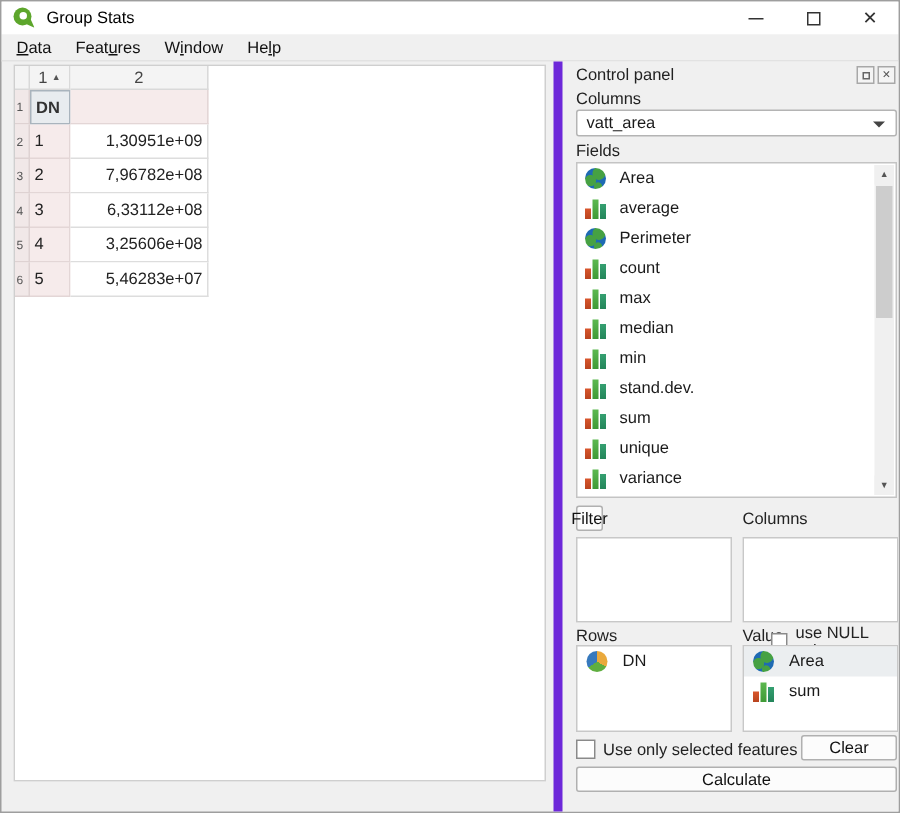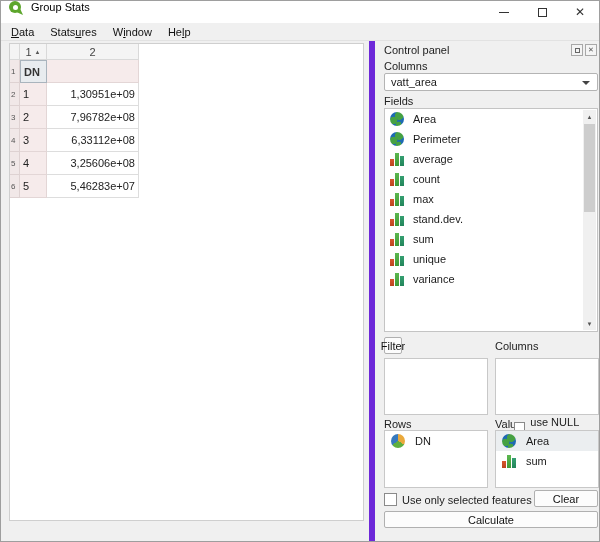--- a/index.html
+++ b/index.html
@@ -3,21 +3,21 @@
 <meta charset="utf-8">
 <style>
   * { margin:0; padding:0; box-sizing:border-box; }
   html,body { background:#e8e8e8; }
   body { font-family:"Liberation Sans", sans-serif; }
   .window {
     position:relative; width:600px; height:542px; background:#f0f0f0;
     border:1px solid #9e9e9e; overflow:hidden; font-size:11px; color:#1a1a1a;
   }
   
-  .titlebar { position:absolute; left:0; top:0; width:100%; height:22px; background:#ffffff; display:flex; }
+  .titlebar { position:absolute; left:0; top:0; width:100%; height:22px; background:#ffffff; display:flex; align-items:center; }
   .app-icon { width:15px; height:15px; margin-left:8px; position:relative; }
   .app-icon .q-ring { position:absolute; left:0; top:0; width:12px; height:12px; border-radius:50%; background:#5da62c; }
   .app-icon .q-hole { position:absolute; left:3.5px; top:3.5px; width:5px; height:5px; border-radius:50%; background:#ffffff; }
   .app-icon .q-tail { position:absolute; right:1px; bottom:1px; width:6px; height:6px; background:#5da62c; clip-path:polygon(100% 100%, 0 55%, 55% 0); }
   .title-text { margin-left:7px; font-size:11px; color:#000; }
   .win-controls { margin-left:auto; display:flex; height:100%; }
   .win-btn { width:38px; height:22px; display:flex; align-items:center; justify-content:center; color:#333; }
   .glyph-min { width:10px; height:1px; background:#333; }
   .glyph-max { width:9px; height:9px; border:1px solid #333; }
   .glyph-close { font-size:12px; line-height:1; color:#333; }
@@ -116,21 +116,21 @@
           <span class="glyph-max"></span>
         </div>
       <div class="win-btn">
           <span class="glyph-close">✕</span>
         </div>
     </div>
   </div>
 
   <div class="menubar">
     <span class="menu-item"><span></span><span class="accel">D</span><span>ata</span></span>
-    <span class="menu-item"><span>Stats</span><span class="accel">u</span><span>res</span></span>
+    <span class="menu-item"><span>Feat</span><span class="accel">u</span><span>res</span></span>
     <span class="menu-item"><span>W</span><span class="accel">i</span><span>ndow</span></span>
     <span class="menu-item"><span>He</span><span class="accel">l</span><span>p</span></span>
   </div>
 
   <div class="stats-table">
     <div class="t-row">
       <div class="t-corner"></div>
       <div class="t-colhead c1">
         <span>1</span>
         <span class="sort-ind">▲</span>
@@ -189,34 +189,42 @@
       <span class="combo-arrow"></span>
     </div>
 
     <span class="dock-label lbl-fields">Fields</span>
     <div class="fields-list">
       <div class="list-item">
           <span class="icon-globe"></span>
           <span>Area</span>
         </div>
       <div class="list-item">
+          <span class="icon-bars"></span>
+          <span>average</span>
+        </div>
+      <div class="list-item">
           <span class="icon-globe"></span>
           <span>Perimeter</span>
         </div>
       <div class="list-item">
           <span class="icon-bars"></span>
-          <span>average</span>
-        </div>
-      <div class="list-item">
-          <span class="icon-bars"></span>
           <span>count</span>
         </div>
       <div class="list-item">
           <span class="icon-bars"></span>
           <span>max</span>
+        </div>
+      <div class="list-item">
+          <span class="icon-bars"></span>
+          <span>median</span>
+        </div>
+      <div class="list-item">
+          <span class="icon-bars"></span>
+          <span>min</span>
         </div>
       <div class="list-item">
           <span class="icon-bars"></span>
           <span>stand.dev.</span>
         </div>
       <div class="list-item">
           <span class="icon-bars"></span>
           <span>sum</span>
         </div>
       <div class="list-item">

